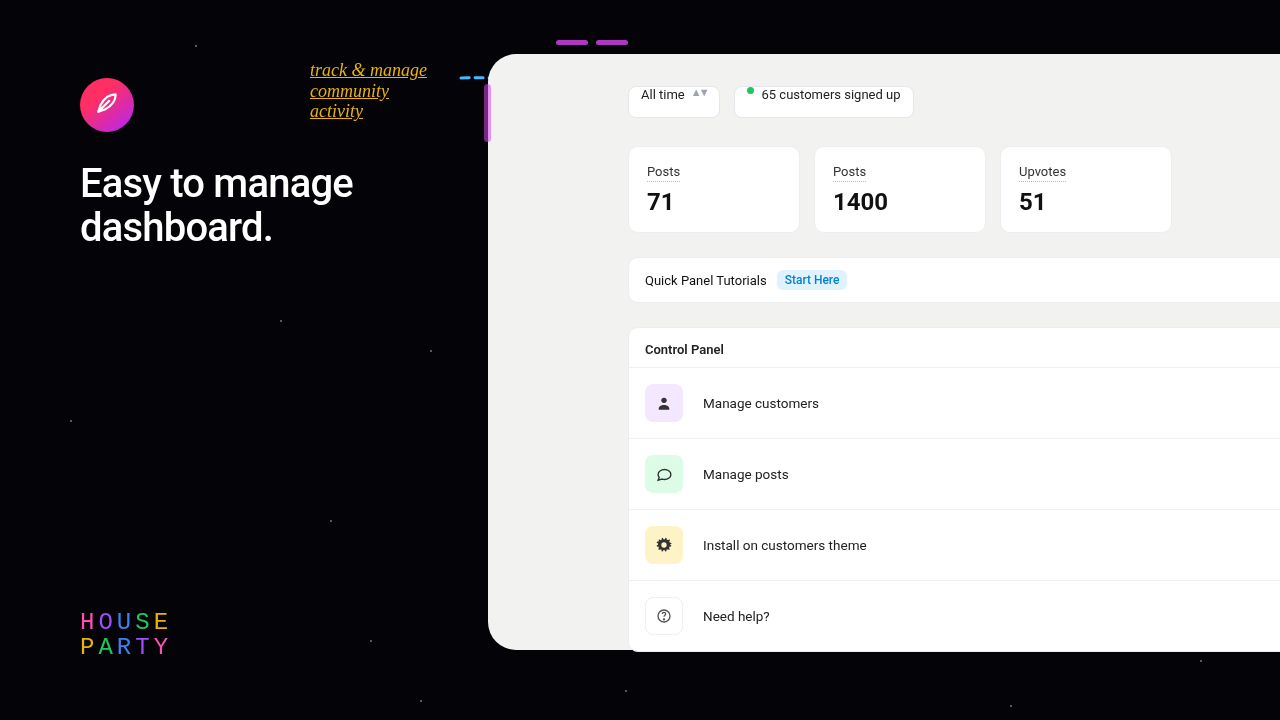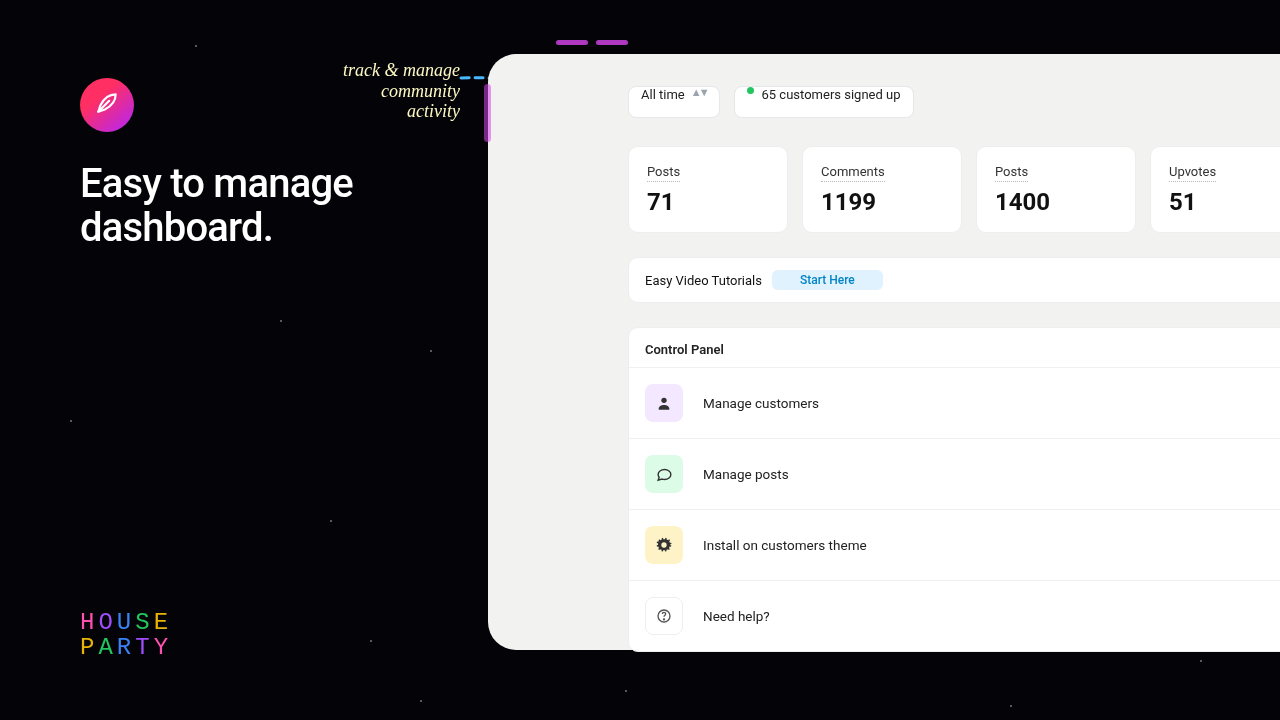--- a/index.html
+++ b/index.html
@@ -42,22 +42,22 @@
   .brand-footer .l1 span:nth-child(5){color:#eab308}
   .brand-footer .l2 { display:block;font-family:Liberation Mono, monospace; }
   .brand-footer .l2 span:nth-child(1){color:#eab308}
   .brand-footer .l2 span:nth-child(2){color:#22c55e}
   .brand-footer .l2 span:nth-child(3){color:#3b82f6}
   .brand-footer .l2 span:nth-child(4){color:#a24dff}
   .brand-footer .l2 span:nth-child(5){color:#ff4fb0}
 
   
   .handnote {
-    position:absolute; color:#fef9c3; font-family:"Comic Sans MS","Segoe Script",cursive;
-    font-size:18px; font-style:italic; line-height:1.15; text-align:right;
+    position:absolute; color:#eab308; font-family:"Comic Sans MS","Segoe Script",cursive;
+    font-size:18px; font-style:italic; line-height:1.15; text-align:left;text-decoration:underline;
   }
   .arrow { position:absolute; }
   .arrow svg { overflow:visible; }
 
   
   .panel {
     position:absolute; top:54px; left:488px; right:-30px; bottom:70px;
     background:#f2f2f1; border-radius:28px 0 0 28px; padding:32px 0 0 140px;
   }
   .top-tabs { position:absolute; top:-14px; left:68px; display:flex; gap:8px; }
@@ -78,21 +78,21 @@
     width:172px; padding:14px 18px 16px;
   }
   .stat-card .label { font-size:13px; color:#333; border-bottom:1px dotted #bbb; display:inline-block; padding-bottom:2px; }
   .stat-card .value { font-size:24px; font-weight:700; margin-top:6px; }
 
   .tutorials {
     margin-top:24px; background:#fff; border:1px solid #eceef0; border-radius:10px;
     padding:12px 16px; display:flex; align-items:center; gap:10px; font-size:13px;
   }
   .badge {
-    background:#e0f2fe; color:#0284c7; padding:3px 28px; border-radius:6px; font-size:12px; font-weight:500;
+    background:#e0f2fe; color:#0284c7; padding:3px 8px; border-radius:6px; font-size:12px; font-weight:500;
   }
 
   .ctrl-panel {
     margin-top:24px; background:#fff; border:1px solid #eceef0; border-radius:10px; overflow:hidden;
   }
   .ctrl-header { padding:14px 16px 10px; font-size:13px; font-weight:600; color:#222; }
   .ctrl-item {
     display:flex; align-items:center; gap:20px; padding:16px 16px; border-top:1px solid #eef0f2;
     font-size:13.5px; color:#222;
   }
@@ -173,27 +173,26 @@
       <span class="sort-icon">▲▼</span>
     </div>
     <div class="chip">
       <span class="status-dot"></span>
       <span>65 customers signed up</span>
     </div>
   </div>
 
   <div class="stats" id="stats-row">
       <div class="stat-card"><div class="label">Posts</div><div class="value">71</div></div>
-      <div class="stat-card"><div class="label">Comments</div><div class="value">1199</div></div>
       <div class="stat-card"><div class="label">Posts</div><div class="value">1400</div></div>
       <div class="stat-card"><div class="label">Upvotes</div><div class="value">51</div></div>
     </div>
 
   <div class="tutorials">
-    <span>Easy Video Tutorials</span>
+    <span>Quick Panel Tutorials</span>
     <span class="badge">Start Here</span>
   </div>
 
   <div class="ctrl-panel">
     <div class="ctrl-header">Control Panel</div>
     <div id="ctrl-items">
         <div class="ctrl-item">
           <div class="ctrl-icon ic-purple">
             <svg width="16" height="16" viewBox="0 0 24 24" fill="#333">
               <circle cx="12" cy="8" r="4"></circle>

